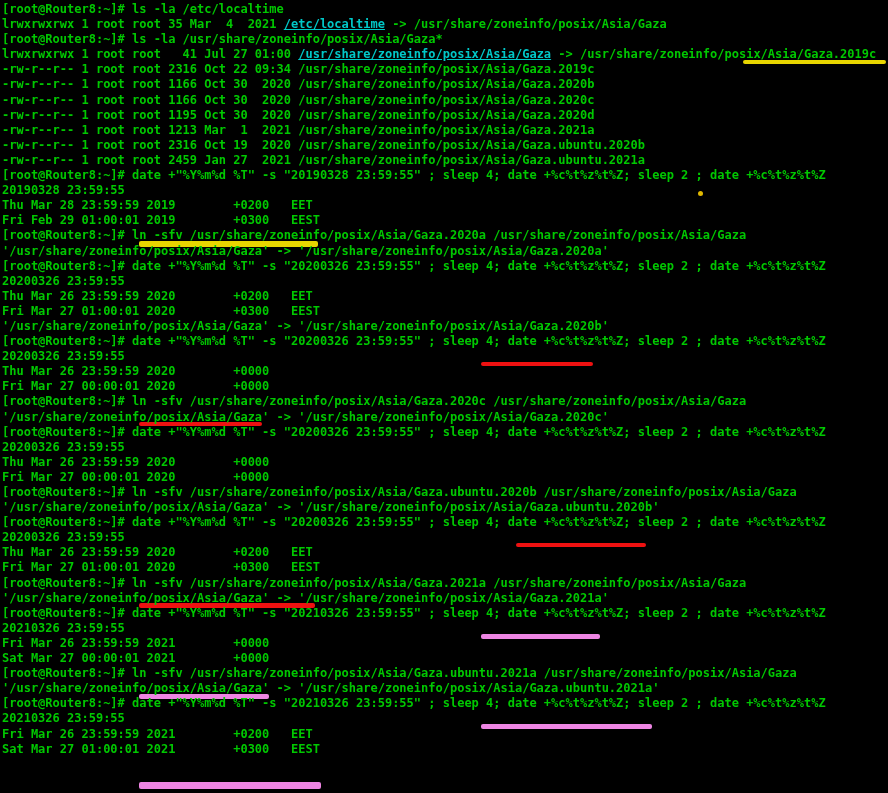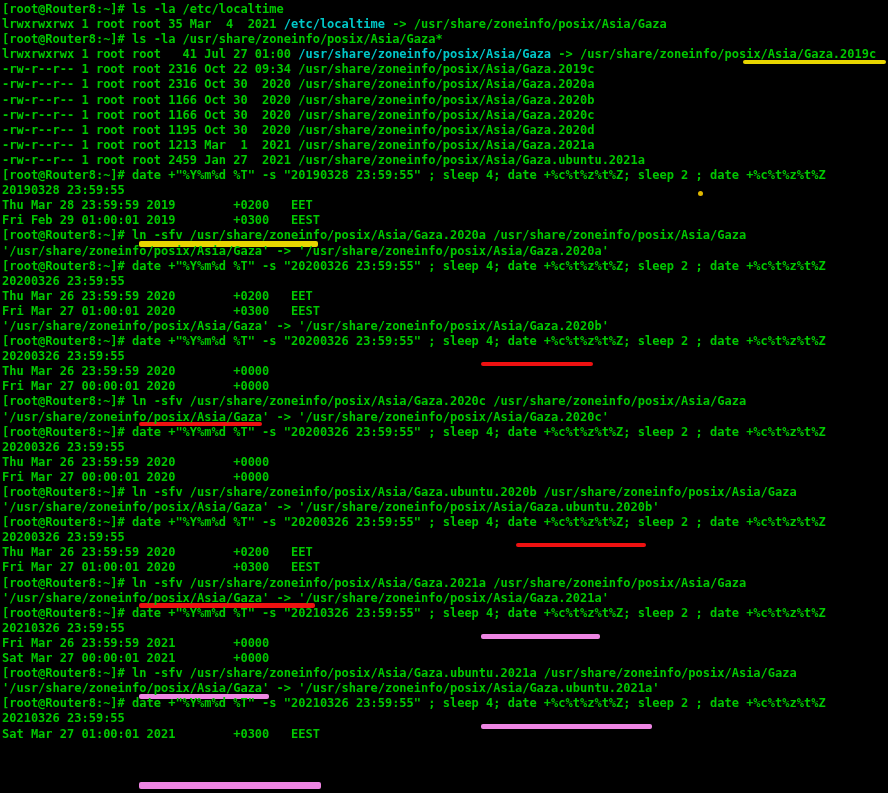--- a/index.html
+++ b/index.html
@@ -6,21 +6,21 @@
   body{width:888px;height:793px;overflow:hidden;}
   #screen{
     position:relative;width:888px;height:793px;background:#000000;
     font-family:"DejaVu Sans Mono","Liberation Mono",monospace;
     font-size:12px;font-weight:bold;line-height:15.1px;
     cursor:text;
   }
   #lines{position:absolute;top:2px;left:2px;right:0;z-index:1;}
   .line{height:15.1px;white-space:pre;}
   .c-g{color:#00c800;}
-  .c-c{color:#00c8c8;}
+  .c-c{color:#00c8c8;text-decoration:underline;}
   #annotations{position:absolute;inset:0;z-index:0;}
   .ann{position:absolute;border-radius:2px;}
   #dot{position:absolute;border-radius:50%;z-index:2;}
 </style>
 </head>
 <body>
 
 <div id="screen" style="background: rgb(0, 0, 0);">
   <div id="annotations">
       <div class="ann" style="background: rgb(232, 213, 0); left: 742.622px; width: 143.233px; top: 59.8px; height: 4px;"></div>
@@ -33,25 +33,25 @@
       <div class="ann" style="background: rgb(238, 133, 227); left: 138.945px; width: 129.958px; top: 694px; height: 5px;"></div>
       <div class="ann" style="background: rgb(238, 133, 227); left: 481.308px; width: 170.483px; top: 724.2px; height: 5px;"></div>
       <div class="ann" style="background: rgb(238, 133, 227); left: 138.945px; width: 181.662px; top: 781.6px; height: 7px;"></div>
     </div>
   <div id="lines">
       <div class="line"><span class="c-g">[root@Router8:~]# </span><span class="c-g">ls -la /etc/localtime</span></div>
       <div class="line"><span class="c-g">lrwxrwxrwx 1 root root 35 Mar  4  2021 </span><span class="c-c">/etc/localtime</span><span class="c-g"> -&gt; /usr/share/zoneinfo/posix/Asia/Gaza</span></div>
       <div class="line"><span class="c-g">[root@Router8:~]# </span><span class="c-g">ls -la /usr/share/zoneinfo/posix/Asia/Gaza*</span></div>
       <div class="line"><span class="c-g">lrwxrwxrwx 1 root root   41 Jul 27 01:00 </span><span class="c-c">/usr/share/zoneinfo/posix/Asia/Gaza</span><span class="c-g"> -&gt; /usr/share/zoneinfo/posix/Asia/Gaza.2019c</span></div>
       <div class="line"><span class="c-g">-rw-r--r-- 1 root root 2316 Oct 22 09:34 /usr/share/zoneinfo/posix/Asia/Gaza.2019c</span></div>
-      <div class="line"><span class="c-g">-rw-r--r-- 1 root root 2316 Oct 30  2020 /usr/share/zoneinfo/posix/Asia/Gaza.2020a</span></div>
       <div class="line"><span class="c-g">-rw-r--r-- 1 root root 1166 Oct 30  2020 /usr/share/zoneinfo/posix/Asia/Gaza.2020b</span></div>
       <div class="line"><span class="c-g">-rw-r--r-- 1 root root 1166 Oct 30  2020 /usr/share/zoneinfo/posix/Asia/Gaza.2020c</span></div>
       <div class="line"><span class="c-g">-rw-r--r-- 1 root root 1195 Oct 30  2020 /usr/share/zoneinfo/posix/Asia/Gaza.2020d</span></div>
       <div class="line"><span class="c-g">-rw-r--r-- 1 root root 1213 Mar  1  2021 /usr/share/zoneinfo/posix/Asia/Gaza.2021a</span></div>
+      <div class="line"><span class="c-g">-rw-r--r-- 1 root root 2316 Oct 19  2020 /usr/share/zoneinfo/posix/Asia/Gaza.ubuntu.2020b</span></div>
       <div class="line"><span class="c-g">-rw-r--r-- 1 root root 2459 Jan 27  2021 /usr/share/zoneinfo/posix/Asia/Gaza.ubuntu.2021a</span></div>
       <div class="line"><span class="c-g">[root@Router8:~]# </span><span class="c-g">date +"%Y%m%d %T" -s "20190328 23:59:55" ; sleep 4; date +%c%t%z%t%Z; sleep 2 ; date +%c%t%z%t%Z</span></div>
       <div class="line"><span class="c-g">20190328 23:59:55</span></div>
       <div class="line"><span class="c-g">Thu Mar 28 23:59:59 2019        +0200   EET</span></div>
       <div class="line"><span class="c-g">Fri Feb 29 01:00:01 2019        +0300   EEST</span></div>
       <div class="line"><span class="c-g">[root@Router8:~]# </span><span class="c-g">ln -sfv /usr/share/zoneinfo/posix/Asia/Gaza.2020a /usr/share/zoneinfo/posix/Asia/Gaza</span></div>
       <div class="line"><span class="c-g">'/usr/share/zoneinfo/posix/Asia/Gaza' -&gt; '/usr/share/zoneinfo/posix/Asia/Gaza.2020a'</span></div>
       <div class="line"><span class="c-g">[root@Router8:~]# </span><span class="c-g">date +"%Y%m%d %T" -s "20200326 23:59:55" ; sleep 4; date +%c%t%z%t%Z; sleep 2 ; date +%c%t%z%t%Z</span></div>
       <div class="line"><span class="c-g">20200326 23:59:55</span></div>
       <div class="line"><span class="c-g">Thu Mar 26 23:59:59 2020        +0200   EET</span></div>
@@ -76,16 +76,17 @@
       <div class="line"><span class="c-g">[root@Router8:~]# </span><span class="c-g">ln -sfv /usr/share/zoneinfo/posix/Asia/Gaza.2021a /usr/share/zoneinfo/posix/Asia/Gaza</span></div>
       <div class="line"><span class="c-g">'/usr/share/zoneinfo/posix/Asia/Gaza' -&gt; '/usr/share/zoneinfo/posix/Asia/Gaza.2021a'</span></div>
       <div class="line"><span class="c-g">[root@Router8:~]# </span><span class="c-g">date +"%Y%m%d %T" -s "20210326 23:59:55" ; sleep 4; date +%c%t%z%t%Z; sleep 2 ; date +%c%t%z%t%Z</span></div>
       <div class="line"><span class="c-g">20210326 23:59:55</span></div>
       <div class="line"><span class="c-g">Fri Mar 26 23:59:59 2021        +0000</span></div>
       <div class="line"><span class="c-g">Sat Mar 27 00:00:01 2021        +0000</span></div>
       <div class="line"><span class="c-g">[root@Router8:~]# </span><span class="c-g">ln -sfv /usr/share/zoneinfo/posix/Asia/Gaza.ubuntu.2021a /usr/share/zoneinfo/posix/Asia/Gaza</span></div>
       <div class="line"><span class="c-g">'/usr/share/zoneinfo/posix/Asia/Gaza' -&gt; '/usr/share/zoneinfo/posix/Asia/Gaza.ubuntu.2021a'</span></div>
       <div class="line"><span class="c-g">[root@Router8:~]# </span><span class="c-g">date +"%Y%m%d %T" -s "20210326 23:59:55" ; sleep 4; date +%c%t%z%t%Z; sleep 2 ; date +%c%t%z%t%Z</span></div>
       <div class="line"><span class="c-g">20210326 23:59:55</span></div>
+      <div class="line"><span class="c-g">Fri Mar 26 23:59:59 2021        +0200   EET</span></div>
       <div class="line"><span class="c-g">Sat Mar 27 01:00:01 2021        +0300   EEST</span></div>
     </div>
   <div id="dot" style="left: 698px; top: 191px; width: 5px; height: 5px; background: rgb(224, 184, 0);"></div>
 </div>
 
 </body></html>

